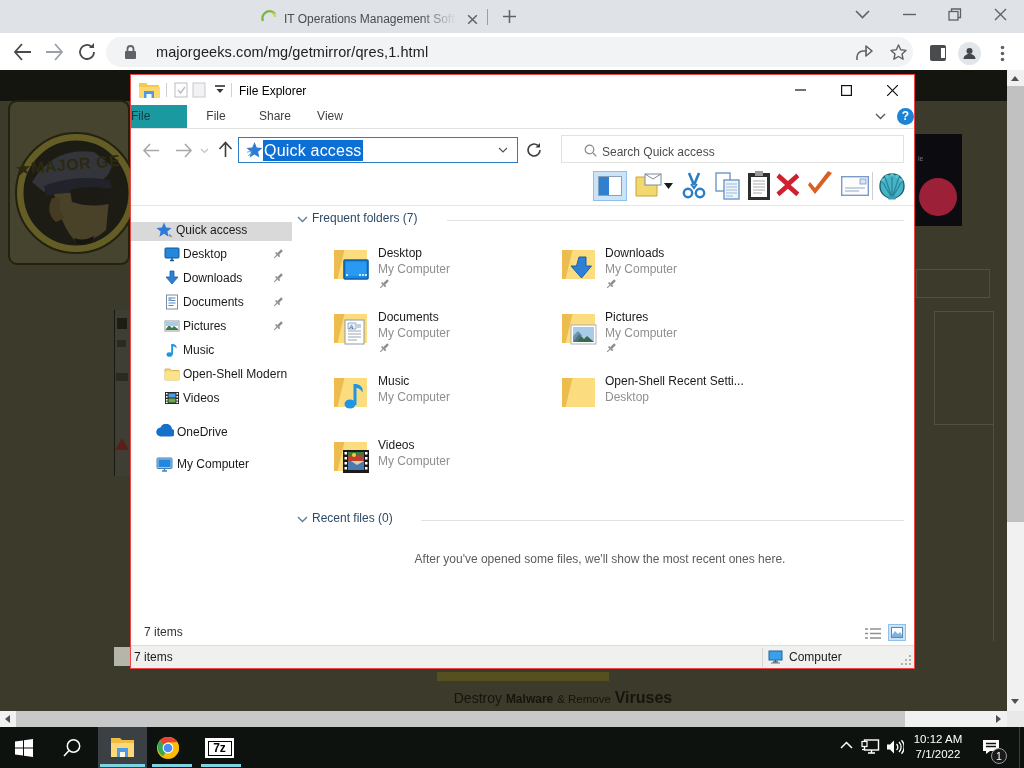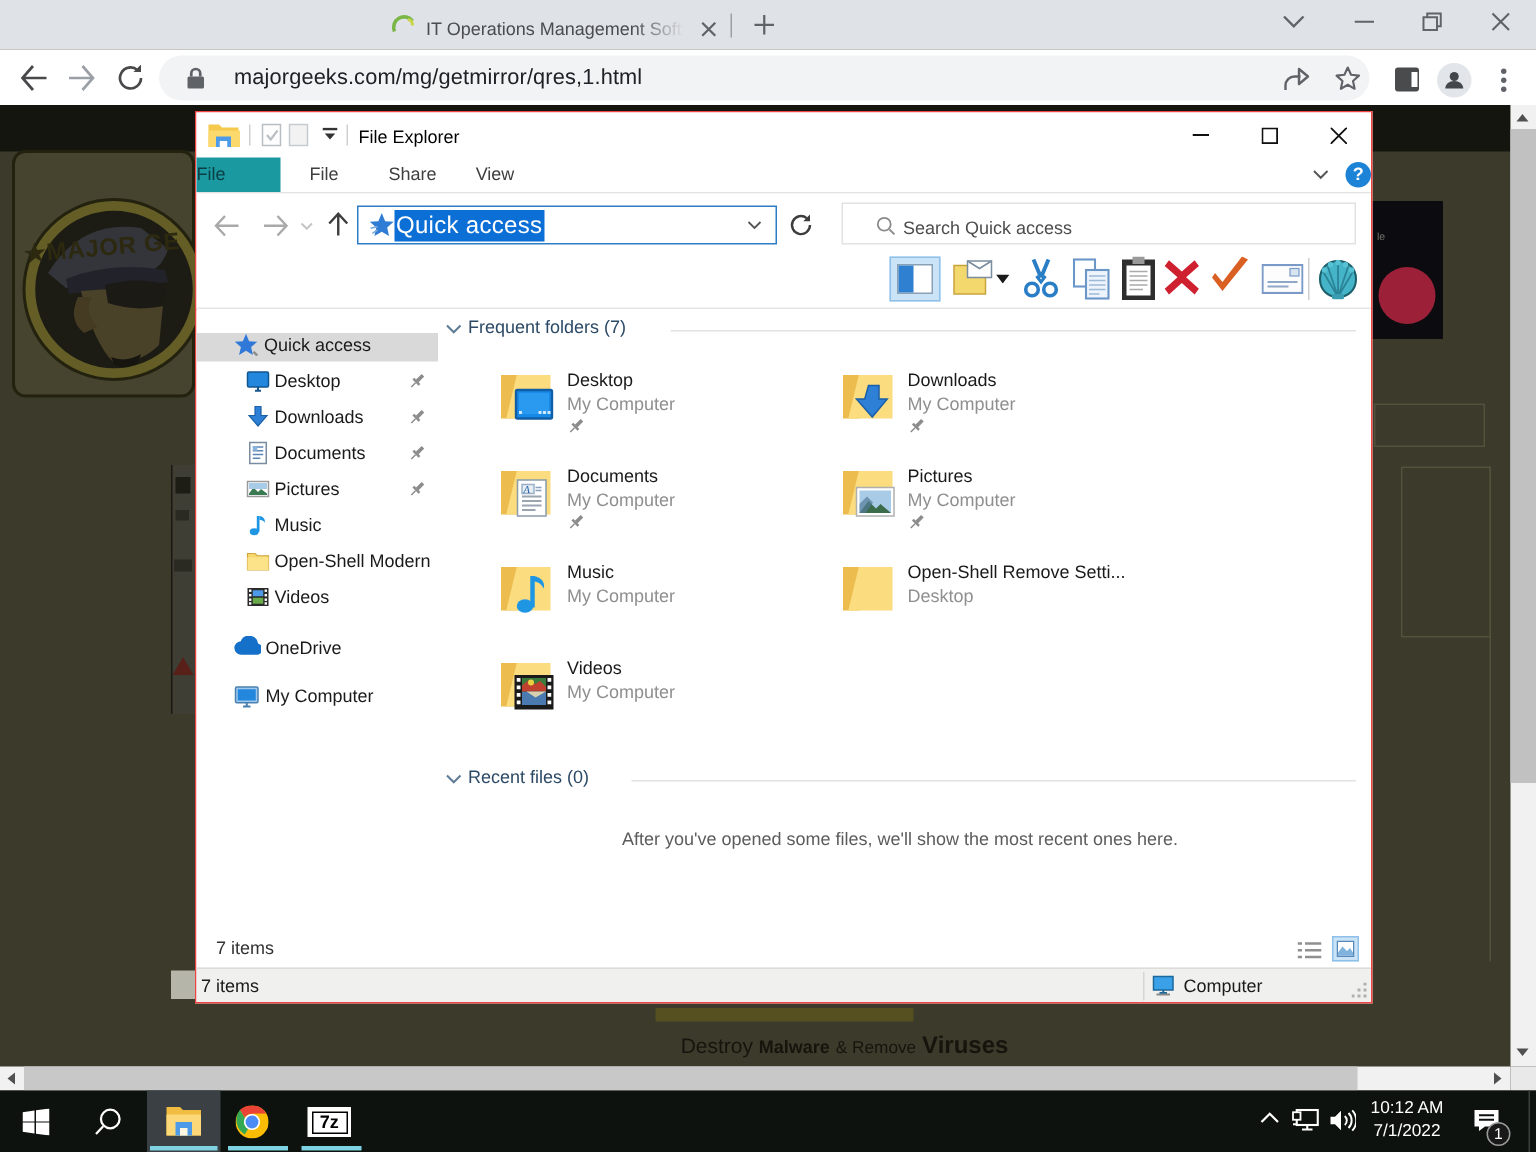--- a/index.html
+++ b/index.html
@@ -545,21 +545,21 @@
       </div>
       <span class="abs" style="left:247px;top:167px;font-size:12px;color:#1a1a1a">Music</span>
       <span class="abs" style="left:247px;top:183px;font-size:12px;color:#8f8f8f">My Computer</span>
 
       <div class="abs" style="left:428px;top:164px">
         <svg width="40" height="42" viewBox="0 0 40 42">
           <path d="M3 7h11v29H3z" fill="#ecbc4f"></path>
           <path d="M13.5 7H36v29H6.5z" fill="#fbdc7e"></path>
         </svg>
       </div>
-      <span class="abs" style="left:474px;top:167px;font-size:12px;color:#1a1a1a">Open-Shell Remove Setti...</span>
+      <span class="abs" style="left:474px;top:167px;font-size:12px;color:#1a1a1a">Open-Shell Recent Setti...</span>
       <span class="abs" style="left:474px;top:183px;font-size:12px;color:#8f8f8f">Desktop</span>
 
       <div class="abs" style="left:200px;top:228px">
         <svg width="40" height="42" viewBox="0 0 40 42">
           <path d="M3 7h11v29H3z" fill="#ecbc4f"></path>
           <path d="M13.5 7H36v29H6.5z" fill="#fbdc7e"></path>
           <rect x="12" y="15" width="26" height="23" fill="#1a1a1a"></rect>
           <g fill="#fff">
               <rect x="13.5" y="17" width="2.5" height="2.5"></rect>
               <rect x="13.5" y="22" width="2.5" height="2.5"></rect>

